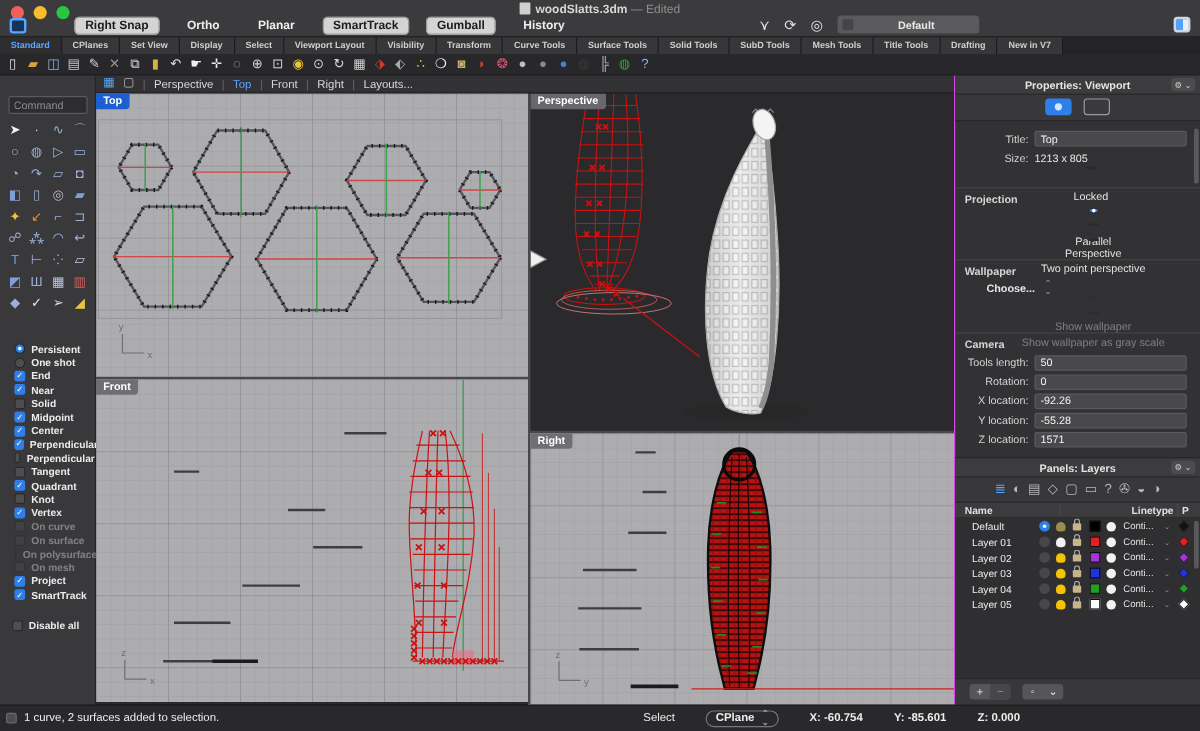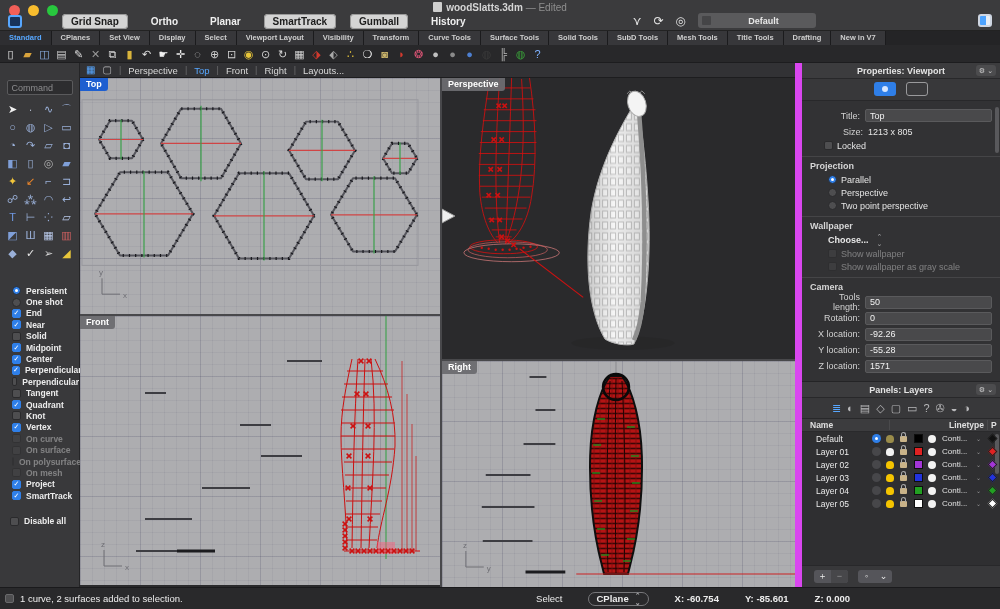--- a/index.html
+++ b/index.html
@@ -59,36 +59,36 @@
       background-image:linear-gradient(rgba(70,70,95,.16) 1px,transparent 1px),linear-gradient(90deg,rgba(70,70,95,.16) 1px,transparent 1px),linear-gradient(rgba(70,70,95,.07) 1px,transparent 1px),linear-gradient(90deg,rgba(70,70,95,.07) 1px,transparent 1px);
       background-size:60px 60px,60px 60px,12px 12px,12px 12px;}
   .vp svg{position:absolute;inset:0;width:100%;height:100%;}
   .vp-badge{position:absolute;left:0;top:0;z-index:3;font-size:9px;font-weight:bold;color:#fff;background:rgba(108,108,112,.95);padding:1px 6px 2px;border-radius:0 0 3px 0;}
   .vp-badge.blue{background:#1e5fd0;}
   #vp-top{width:360px;height:238px;border-bottom:2px solid #48484b;}
   #vp-front{width:360px;height:269px;}
   #vp-persp{width:355px;height:283px;border-left:2px solid #48484b;border-bottom:2px solid #48484b;background:linear-gradient(#ffffff 60%,#ededee);}
   #vp-right{width:355px;height:226px;border-left:2px solid #48484b;}
   
-  #rightpanel{width:205px;background:#323234;border-left:7px solid #d946ef;display:flex;flex-direction:column;font-size:9px;color:#dcdcdc;}
+  #rightpanel{width:205px;background:#323234;border-left:1px solid #d946ef;display:flex;flex-direction:column;font-size:9px;color:#dcdcdc;}
   .panel-header{height:16px;display:flex;align-items:center;background:#3c3c3e;border-bottom:1px solid #28282a;position:relative;}
   .panel-header .ph-title{flex:1;text-align:center;font-size:9px;font-weight:bold;color:#e4e4e4;}
   .gear-btn{position:absolute;right:4px;top:2px;height:11px;display:flex;align-items:center;background:#4c4c4e;border-radius:3px;padding:0 3px;font-size:7px;color:#d0d0d0;gap:2px;}
   #prop-icons{display:flex;justify-content:center;gap:10px;padding:3px 0 4px;background:#38383a;border-bottom:1px solid #28282a;}
   .cam-btn{width:22px;height:14px;border-radius:3px;background:#2f7fe8;position:relative;}
   .cam-btn::after{content:"";position:absolute;left:8px;top:4px;width:6px;height:6px;border-radius:50%;background:#d6e6ff;}
   .rect-btn{width:22px;height:14px;border-radius:3px;border:1px solid #9a9a9c;background:#3a3a3c;}
   .prow{display:flex;align-items:center;margin:0 8px;height:17px;}
   .prow .plbl{width:58px;text-align:right;padding-right:5px;color:#d2d2d2;}
   .pinput{flex:0 0 92px;height:13px;background:#49494b;border:1px solid #5a5a5c;border-radius:2px;color:#f2f2f2;font-size:9px;padding:0 4px;}
   #title-input{flex:0 0 118px;}
   .ptext{color:#e6e6e6;}
   .pdivider{height:1px;background:#454547;margin:4px 0;}
   .pheading{font-size:9px;font-weight:bold;color:#d6d6d6;margin:3px 0 2px 8px;}
-  .opt-row{display:flex;align-items:center;gap:4px;margin-left:26px;height:13px;cursor:pointer;}
+  .opt-row{display:flex;align-items:center;gap:18px;margin-left:26px;height:13px;cursor:pointer;flex-direction:column;}
   .opt-row.dis{opacity:.42;}
   .opt-lbl{font-size:9px;color:#e4e4e4;}
   #choose-row{display:flex;align-items:center;gap:8px;margin-left:26px;height:14px;}
   #choose-lbl{font-weight:bold;color:#e8e8e8;}
   .stepper{color:#a8a8aa;font-size:7px;line-height:7px;}
   
   #layers-icons{display:flex;justify-content:center;gap:6px;padding:3px 0;background:#38383a;border-bottom:1px solid #28282a;}
   .lp-ico{font-size:11px;line-height:14px;color:#b8b8ba;}
   #layers-colhead{display:flex;align-items:center;height:13px;background:#3c3c3e;border-bottom:1px solid #2a2a2c;font-size:8.5px;font-weight:bold;color:#e0e0e0;}
   #layers-colhead .c-name{width:88px;padding-left:8px;border-right:1px solid #4a4a4c;}
@@ -130,21 +130,21 @@
   <div class="tlights">
     <span class="tlight" style="background:#f25f58"></span>
     <span class="tlight" style="background:#f8bd2e"></span>
     <span class="tlight" style="background:#28c83e"></span>
   </div>
   <div id="wtitle">
     <span class="doc"></span><span>woodSlatts.3dm</span><span class="dim"> — Edited</span>
   </div>
   <div id="rhino-logo"></div>
   <div id="topbar-buttons">
-      <button class="tb-btn active">Grid Snap</button>
+      <button class="tb-btn active">Right Snap</button>
       <button class="tb-btn">Ortho</button>
       <button class="tb-btn">Planar</button>
       <button class="tb-btn active">SmartTrack</button>
       <button class="tb-btn active">Gumball</button>
       <button class="tb-btn">History</button>
     </div>
   <div id="titlebar-right">
     <span class="tb-ico">⋎</span>
     <span class="tb-ico">⟳</span>
     <span class="tb-ico">◎</span>

